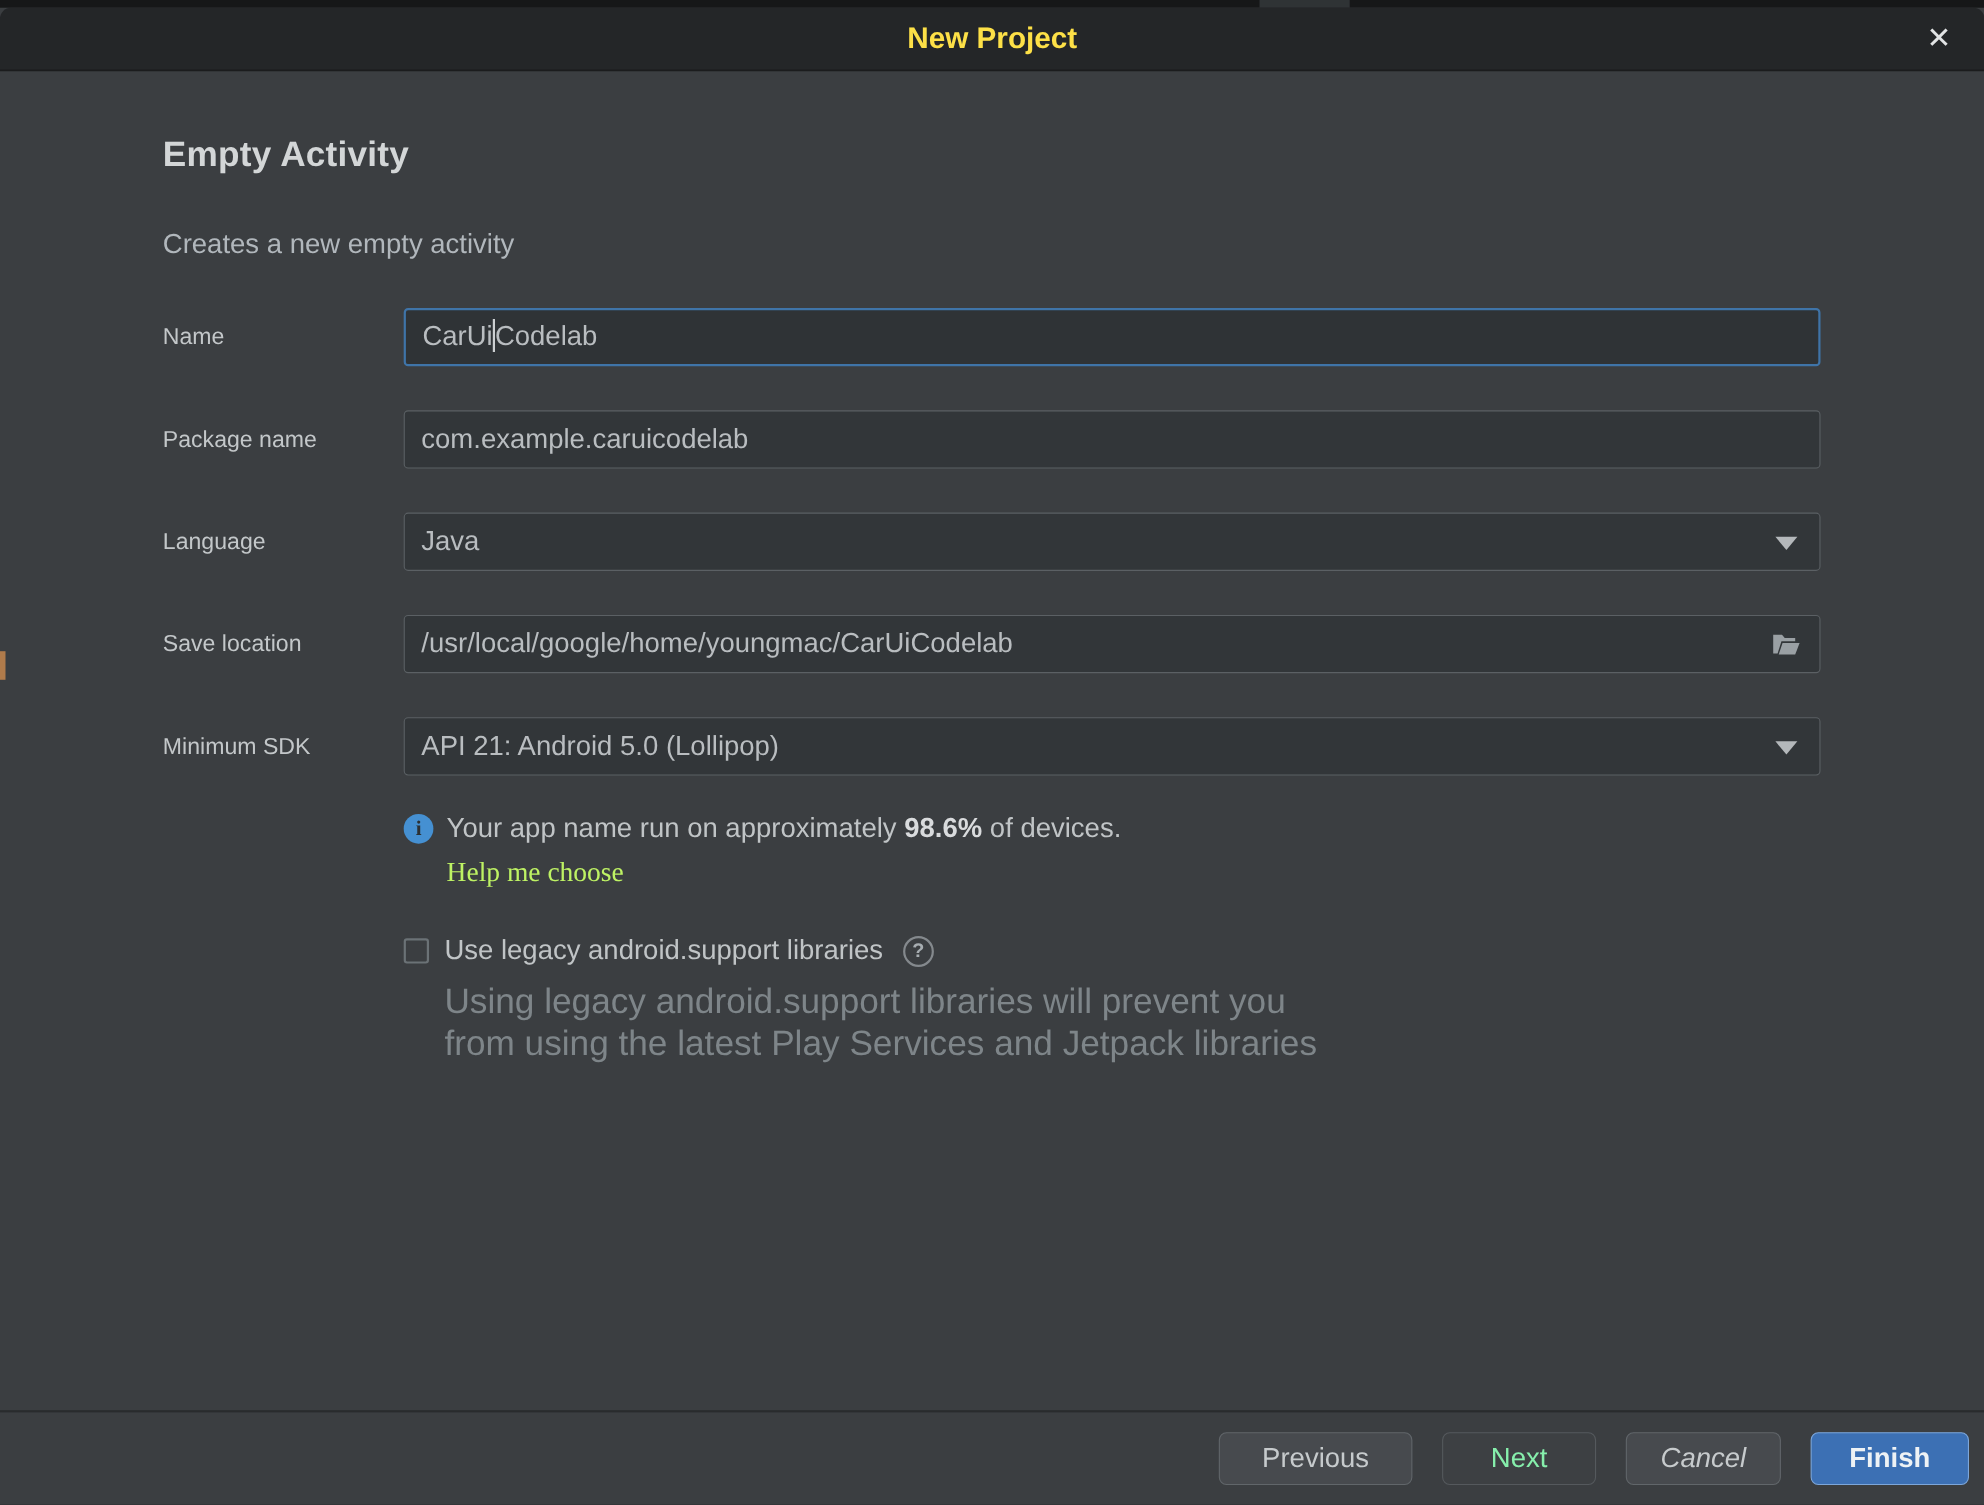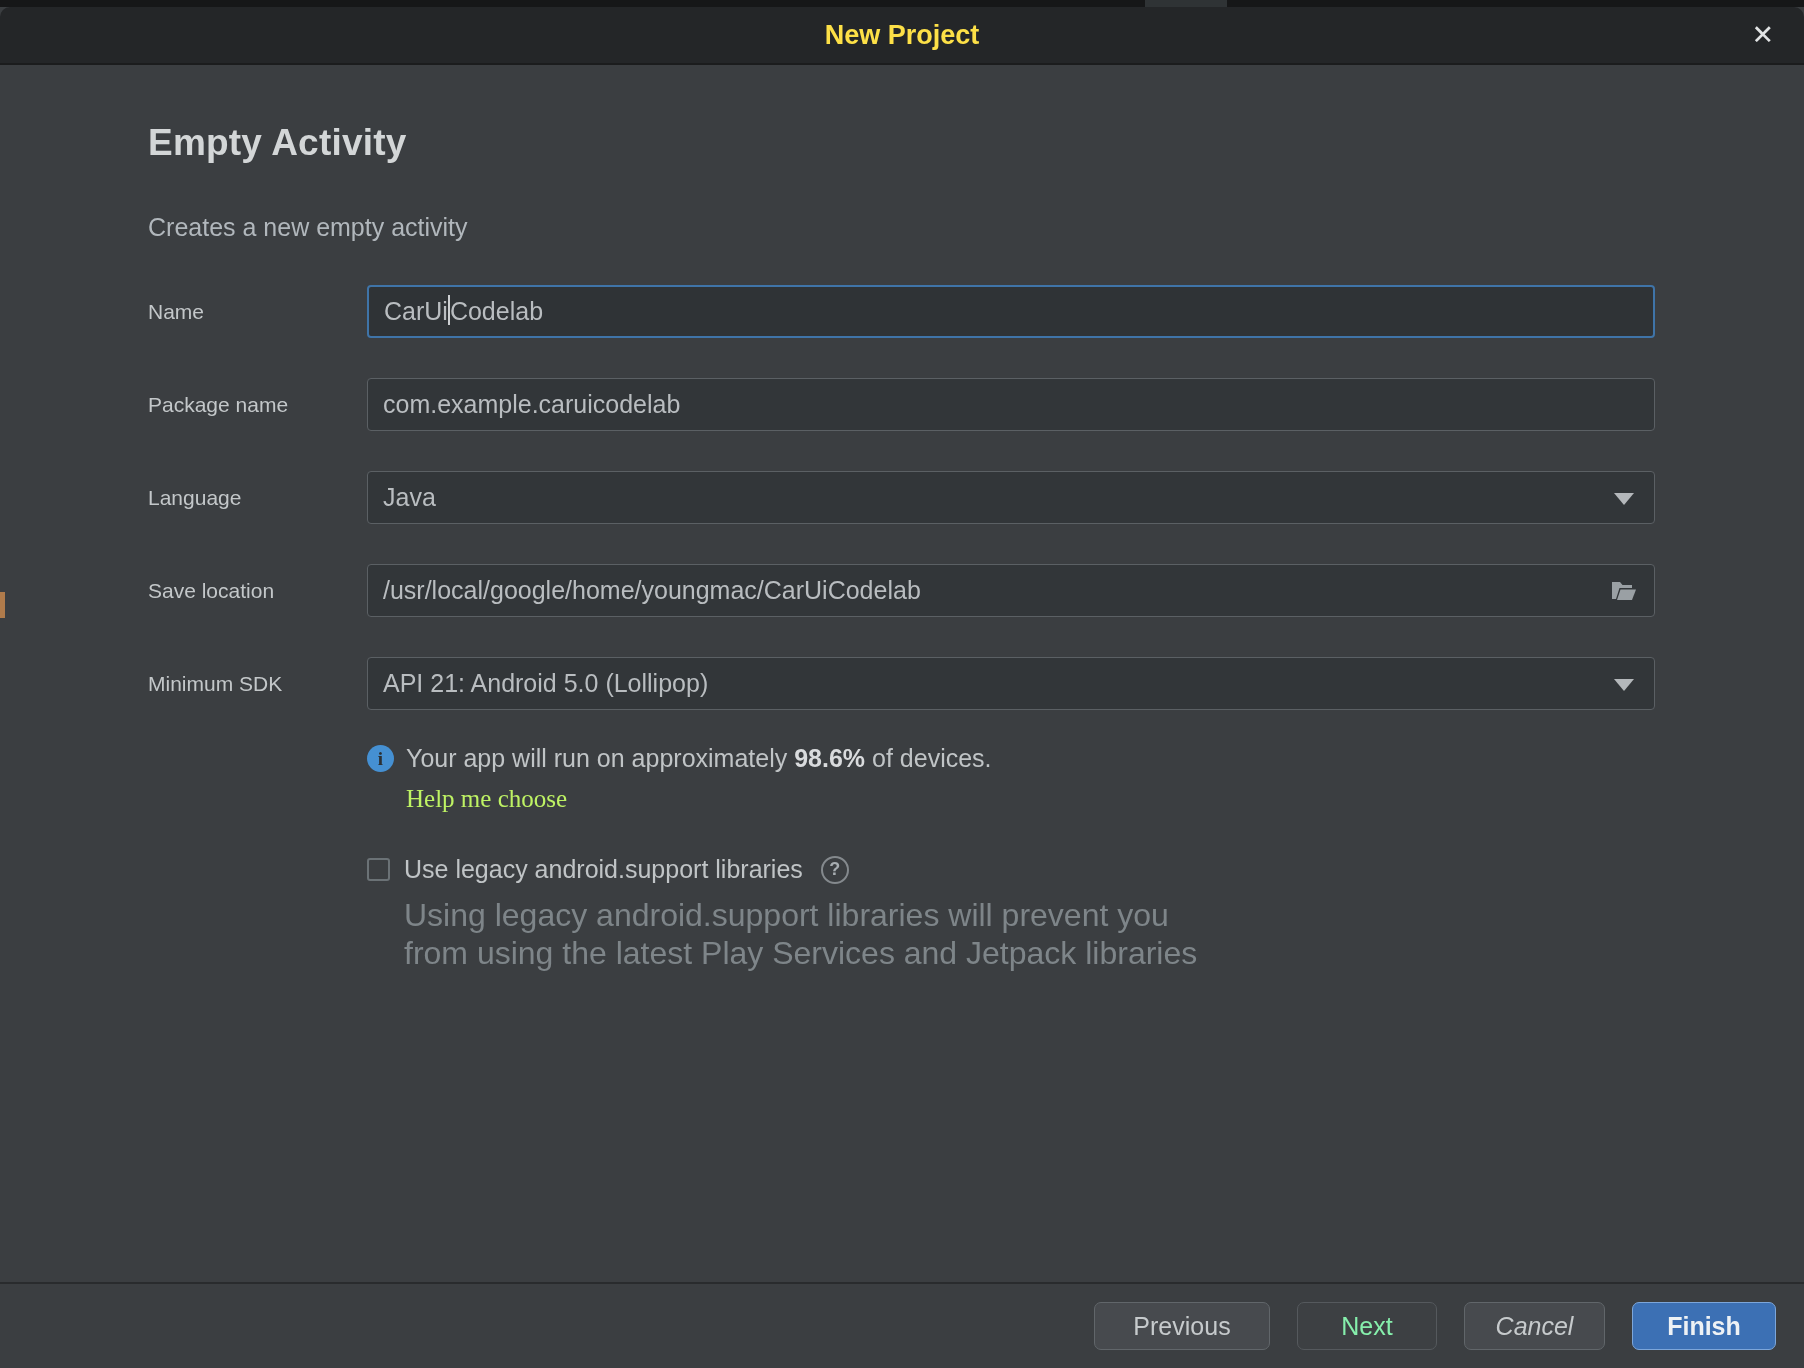--- a/index.html
+++ b/index.html
@@ -66,21 +66,21 @@
   }
 
   .artifact {
     position: absolute;
     left: 0; top: 527px;
     width: 5px; height: 26px;
     background: #b07b4b;
   }
 
   h1.heading {
-    font-size: 37px;
+    font-size: 32px;
     font-weight: bold;
     color: #d3d6d7;
     letter-spacing: 0.2px;
   }
   .subtitle {
     margin-top: 49px;
     font-size: 25px;
     color: #b1b7bc;
   }
 
@@ -215,21 +215,21 @@
     color: #7e8589;
   }
 
   .footer {
     flex: 0 0 86px;
     border-top: 2px solid #292b2d;
     display: flex;
     align-items: center;
     justify-content: flex-end;
     gap: 27px;
-    padding-right: 28px;
+    padding-right: 14px;
     background: #3b3e41;
   }
   .btn {
     height: 48px;
     border-radius: 7px;
     font-size: 25px;
     display: flex;
     align-items: center;
     justify-content: center;
     padding: 0 26px;
@@ -320,21 +320,21 @@
           <span>API 21: Android 5.0 (Lollipop)</span>
           <span class="dd-arrow"></span>
         </div>
       </div>
 
     </div>
 
     <div class="sdk-info">
       <div class="line1">
         <span class="info-icon">i</span>
-        <span><span>Your app will run on approximately </span><span class="pct">98.6%</span><span> of devices.</span></span>
+        <span><span>Your app name run on approximately </span><span class="pct">98.6%</span><span> of devices.</span></span>
       </div>
       <span class="help-link">Help me choose</span>
     </div>
 
     <div class="legacy">
       <div class="chk-row">
         <span class="checkbox"></span>
         <span>Use legacy android.support libraries</span>
         <span class="q-icon">?</span>
       </div>

